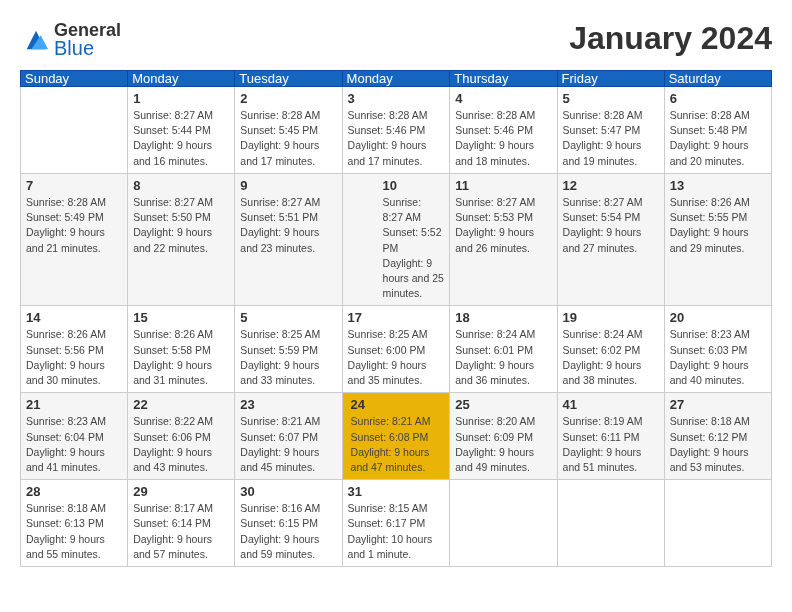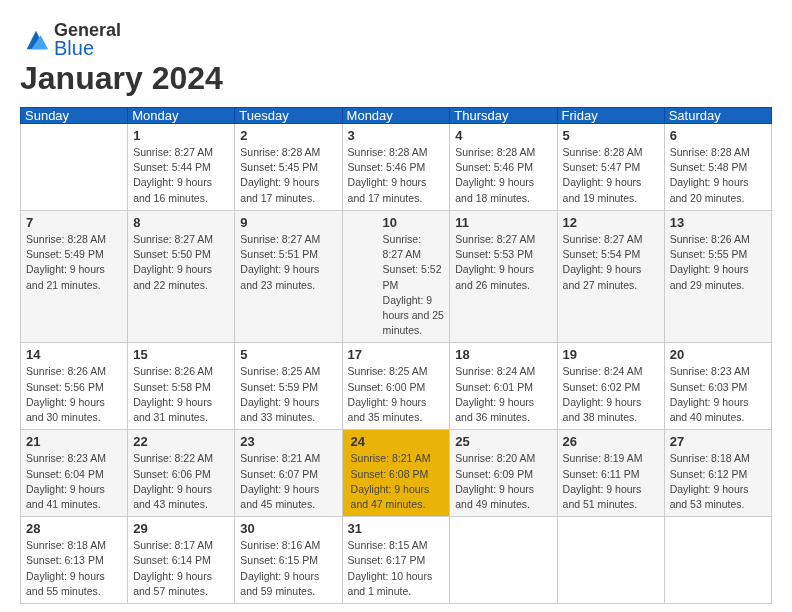--- a/index.html
+++ b/index.html
@@ -8,21 +8,20 @@
       background: #fff;
       width: 792px;
       min-height: 612px;
       padding: 20px;
     }
     .header {
       display: flex;
       justify-content: space-between;
       align-items: flex-start;
       margin-bottom: 10px;
-      flex-direction: column;
     }
     .logo {
       display: flex;
       align-items: center;
     }
     .logo-icon {
       width: 28px;
       height: 28px;
       margin-left: 2px;
     }
@@ -215,21 +214,21 @@
         </td>
         <td style="background: #eab308; padding-left: 8px;">
           <span class="day-number">24</span>
           <div class="day-info">Sunrise: 8:21 AM<br>Sunset: 6:08 PM<br>Daylight: 9 hours and 47 minutes.</div>
         </td>
         <td style="background: rgb(245, 245, 245);">
           <span class="day-number">25</span>
           <div class="day-info">Sunrise: 8:20 AM<br>Sunset: 6:09 PM<br>Daylight: 9 hours and 49 minutes.</div>
         </td>
         <td style="background: rgb(245, 245, 245);">
-          <span class="day-number">26</span>
+          <span class="day-number">41</span>
           <div class="day-info">Sunrise: 8:19 AM<br>Sunset: 6:11 PM<br>Daylight: 9 hours and 51 minutes.</div>
         </td>
         <td style="background: rgb(245, 245, 245);">
           <span class="day-number">27</span>
           <div class="day-info">Sunrise: 8:18 AM<br>Sunset: 6:12 PM<br>Daylight: 9 hours and 53 minutes.</div>
         </td>
       </tr>
       <tr>
         <td>
           <span class="day-number">28</span>

